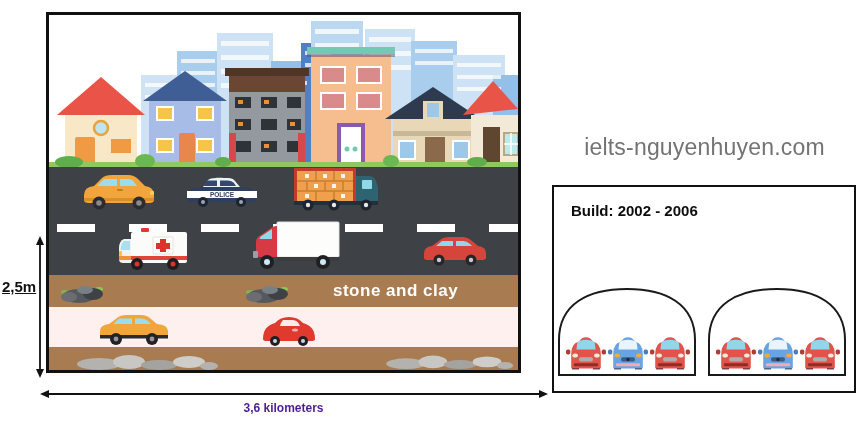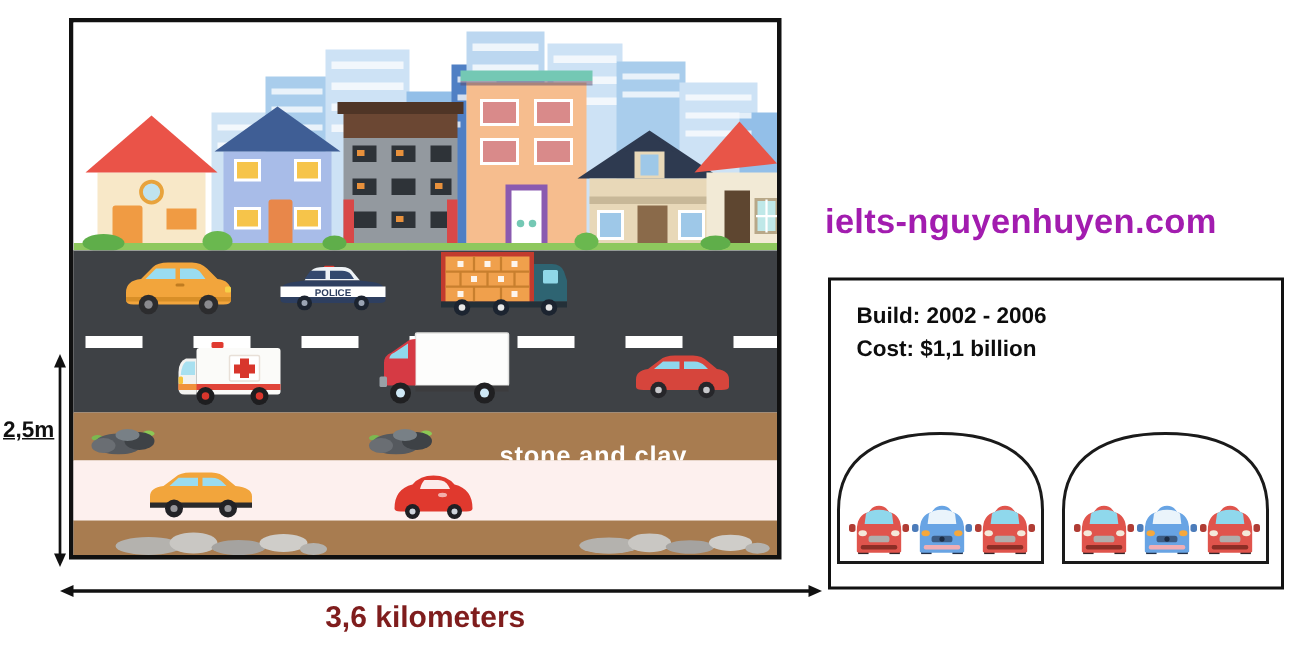--- a/index.html
+++ b/index.html
@@ -6,29 +6,29 @@
   .canvas{position:relative;width:859px;height:431px;background:#fff;
           font-family:"Liberation Sans",sans-serif;overflow:hidden;}
   .main-box{position:absolute;left:46px;top:12px;width:475px;height:361px;
             border:3px solid #111;box-sizing:border-box;background:#fff;}
   .city{position:relative;width:469px;height:152px;background:#fff;overflow:hidden;}
   .road{position:relative;width:469px;height:108px;background:#3e4145;overflow:hidden;}
   .soil1{position:relative;width:469px;height:32px;background:#a87c50;overflow:hidden;}
   .tunnel{position:relative;width:469px;height:40px;background:#fdf0ee;overflow:hidden;}
   .soil2{position:relative;width:469px;height:23px;background:#a87c50;overflow:hidden;}
   .veh{position:absolute;display:block;}
-  .soil-label{position:absolute;left:284px;top:13px;height:32px;line-height:32px;
+  .soil-label{position:absolute;left:284px;top:0;height:32px;line-height:32px;
               color:#fff;font-weight:bold;font-size:17px;letter-spacing:.5px;white-space:nowrap;}
   .depth-label{position:absolute;left:2px;top:278px;font-size:15px;font-weight:bold;color:#111;text-decoration:underline;}
   .v-arrow{position:absolute;left:33px;top:236px;}
   .h-arrow{position:absolute;left:40px;top:387px;}
   .length-label{position:absolute;left:46px;top:401px;width:475px;text-align:center;
-                font-size:20px;font-weight:bold;color:#7f1d1d;}
-  .watermark{position:absolute;left:550px;top:134px;width:309px;
-             font-size:23px;font-weight:bold;color:#a21caf;letter-spacing:.2px;}
+                font-size:12px;font-weight:bold;color:#4c1d95;}
+  .watermark{position:absolute;left:550px;top:134px;width:309px;text-align:center;
+             font-size:23px;font-weight:normal;color:#737373;letter-spacing:.2px;}
   .info-box{position:absolute;left:552px;top:185px;width:304px;height:208px;
             border:2px solid #111;box-sizing:border-box;background:#fff;}
   .info-text{position:absolute;left:17px;top:13px;font-size:15px;font-weight:bold;
              color:#0d0d0d;line-height:22px;}
   .tunnels{position:absolute;left:2px;bottom:13px;display:flex;gap:8px;}
   svg{display:block;}
 </style>
 </head>
 <body>
 
@@ -390,21 +390,20 @@
     <polygon points="0,7 9,3 9,11" fill="#111"></polygon>
     <polygon points="508,7 499,3 499,11" fill="#111"></polygon>
   </svg>
   <div class="length-label">3,6 kilometers</div>
 
   <div class="watermark">ielts-nguyenhuyen.com</div>
 
   <div class="info-box">
     <div class="info-text">
       <div>Build: 2002 - 2006</div>
-      <div>Cost: $1,1 billion</div>
     </div>
     <div class="tunnels">
       <svg width="142" height="94" viewBox="0 0 142 94">
         <path d="M3,91 L3,56 C3,20 32,5 71,5 C110,5 139,20 139,56 L139,91 Z" fill="#fff" stroke="#1a1a1a" stroke-width="2"></path>
         <use href="#cfr" x="10" y="50" width="40" height="36"></use>
         <use href="#cfb" x="52" y="50" width="40" height="36"></use>
         <use href="#cfr" x="94" y="50" width="40" height="36"></use>
       </svg>
       <svg width="142" height="94" viewBox="0 0 142 94">
         <path d="M3,91 L3,56 C3,20 32,5 71,5 C110,5 139,20 139,56 L139,91 Z" fill="#fff" stroke="#1a1a1a" stroke-width="2"></path>

